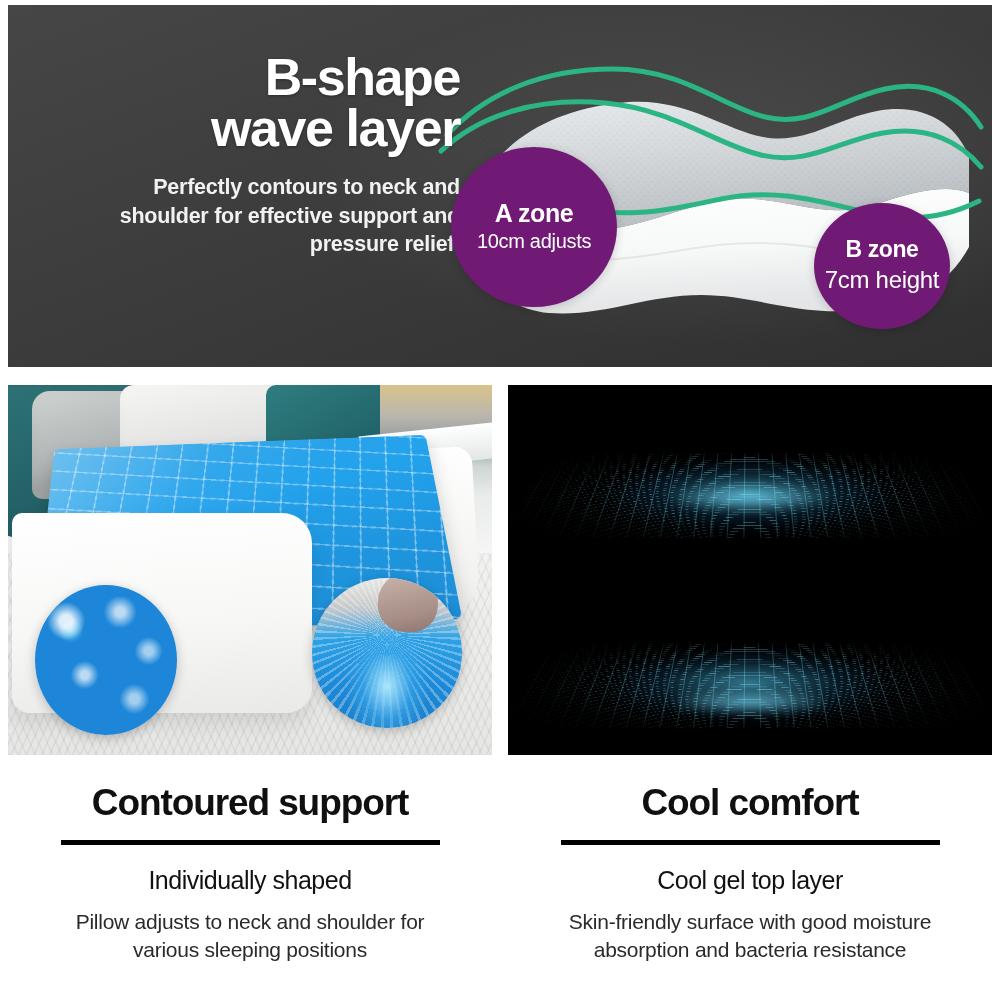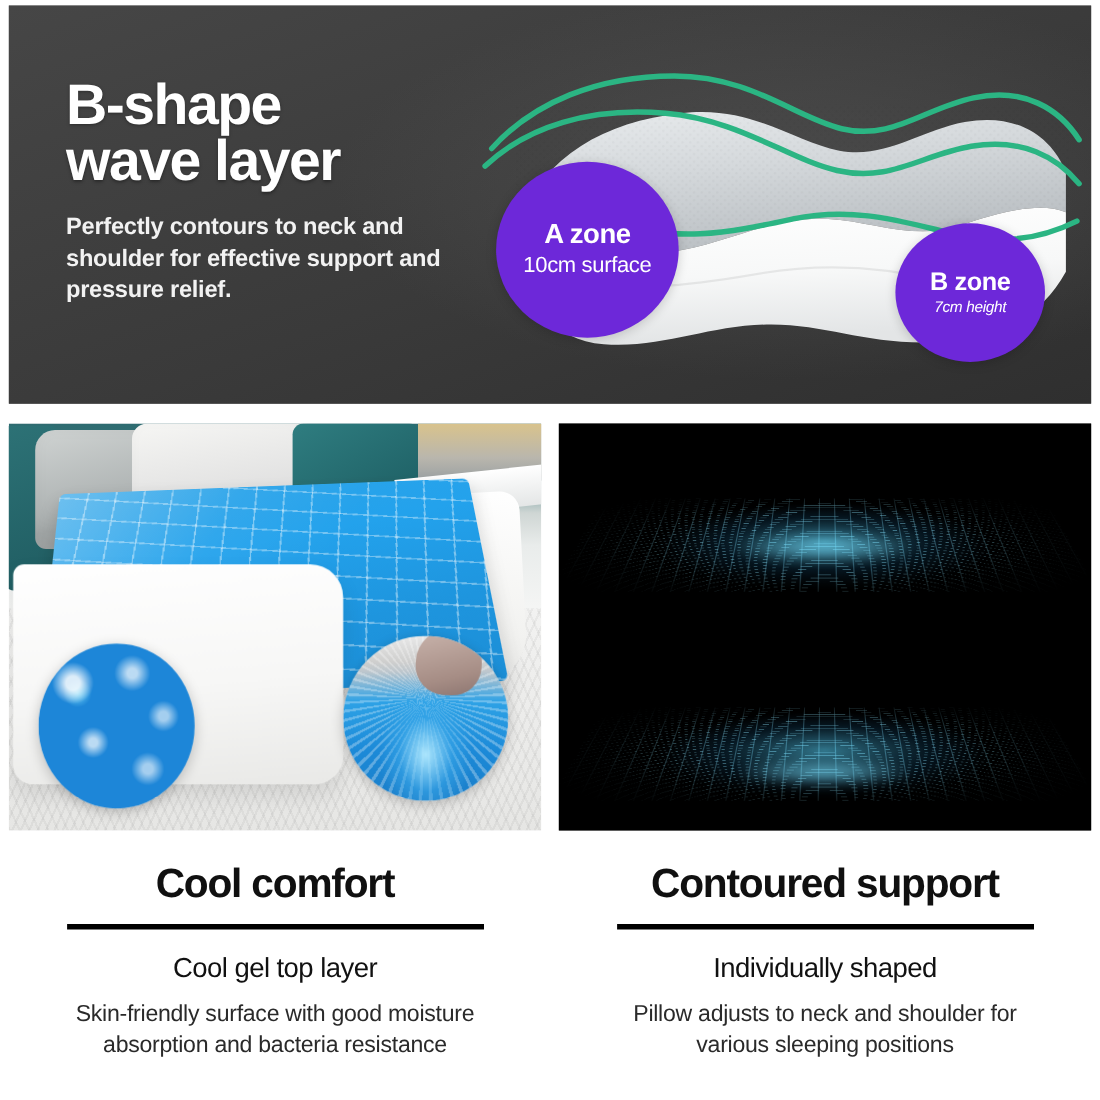--- a/index.html
+++ b/index.html
@@ -33,23 +33,24 @@
     position: absolute;
     inset: 0;
     background:
       radial-gradient(ellipse 60% 70% at 72% 45%, rgba(90,90,90,0.55) 0%, rgba(59,59,59,0) 70%),
       linear-gradient(160deg, #464646 0%, #3a3a3a 55%, #2f2f2f 100%);
   }
 
   .hero-text {
     position: absolute;
     left: 52px;
-    top: 66px;
+    top: 47px;
     width: 400px;
     z-index: 6;
+    text-align: right;
   }
   .hero-title {
     color: #ffffff;
     font-size: 52px;
     font-weight: 700;
     line-height: 0.98;
     letter-spacing: -1.4px;
     text-shadow: 0 1px 3px rgba(0,0,0,0.35);
   }
   .hero-title .l2 { display: block; }
@@ -70,21 +71,21 @@
     width: 560px;
     height: 322px;
     z-index: 3;
   }
   .pillow-svg { position: absolute; inset: 0; width: 100%; height: 100%; }
 
   
   .zone {
     position: absolute;
     border-radius: 50%;
-    background: #6d28d9;
+    background: #701a75;
     color: #ffffff;
     display: flex;
     flex-direction: column;
     align-items: center;
     justify-content: center;
     z-index: 8;
     box-shadow: 0 2px 10px rgba(0,0,0,0.18);
   }
   .zone-a {
     left: 443px; top: 142px;
@@ -101,21 +102,21 @@
     line-height: 1.1;
   }
   .zone-b .zone-name { font-size: 23px; text-align: right; }
   .zone-height {
     font-size: 20px;
     font-weight: 300;
     letter-spacing: -0.3px;
     line-height: 1.25;
     margin-top: 2px;
   }
-  .zone-b .zone-height { font-size: 14px; font-style: italic; }
+  .zone-b .zone-height { font-size: 24px; }
 
   
   .photo {
     position: absolute;
     top: 385px;
     height: 370px;
     overflow: hidden;
   }
   .photo-left  { left: 8px;   width: 484px; background: #f3f3f3; }
   .photo-right { left: 508px; width: 484px; background: #000000; }
@@ -349,21 +350,21 @@
                  C378,95 406,66 452,56 C498,46 530,66 548,94" fill="none" stroke="#2bb583" stroke-width="5" stroke-linecap="round"></path>
         <path d="M8,118 C46,82 104,64 172,70 C240,76 284,112 328,122
                  C376,133 404,108 450,100 C496,92 528,110 548,134" fill="none" stroke="#2bb583" stroke-width="5" stroke-linecap="round"></path>
         <path d="M120,166 C178,190 232,178 288,166 C346,154 392,170 436,180
                  C478,190 514,184 546,168" fill="none" stroke="#2bb583" stroke-width="5" stroke-linecap="round"></path>
       </svg>
     </div>
 
     <div class="zone zone-a">
       <span class="zone-name">A zone</span>
-      <span class="zone-height">10cm surface</span>
+      <span class="zone-height">10cm adjusts</span>
     </div>
     <div class="zone zone-b">
       <span class="zone-name">B zone</span>
       <span class="zone-height">7cm height</span>
     </div>
   </section>
 
   <figure class="photo photo-left">
     <div class="bedroom">
       <div class="head-cushion-teal-l"></div>
@@ -394,27 +395,27 @@
       <div class="mesh mesh-top"></div>
       <div class="mesh-glow glow-top"></div>
       <div class="mesh mesh-bottom"></div>
       <div class="mesh-glow glow-bottom"></div>
     </div>
   </figure>
 
   <section class="features">
 
     <div class="feature">
+      <h2 class="feature-title">Contoured support</h2>
+      <div class="feature-rule"></div>
+      <p class="feature-sub">Individually shaped</p>
+      <p class="feature-desc">Pillow adjusts to neck and shoulder for various sleeping positions</p>
+    </div>
+
+    <div class="feature">
       <h2 class="feature-title">Cool comfort</h2>
       <div class="feature-rule"></div>
       <p class="feature-sub">Cool gel top layer</p>
       <p class="feature-desc">Skin-friendly surface with good moisture absorption and bacteria resistance</p>
     </div>
 
-    <div class="feature">
-      <h2 class="feature-title">Contoured support</h2>
-      <div class="feature-rule"></div>
-      <p class="feature-sub">Individually shaped</p>
-      <p class="feature-desc">Pillow adjusts to neck and shoulder for various sleeping positions</p>
-    </div>
-
   </section>
 </div>
 
 </body></html>

